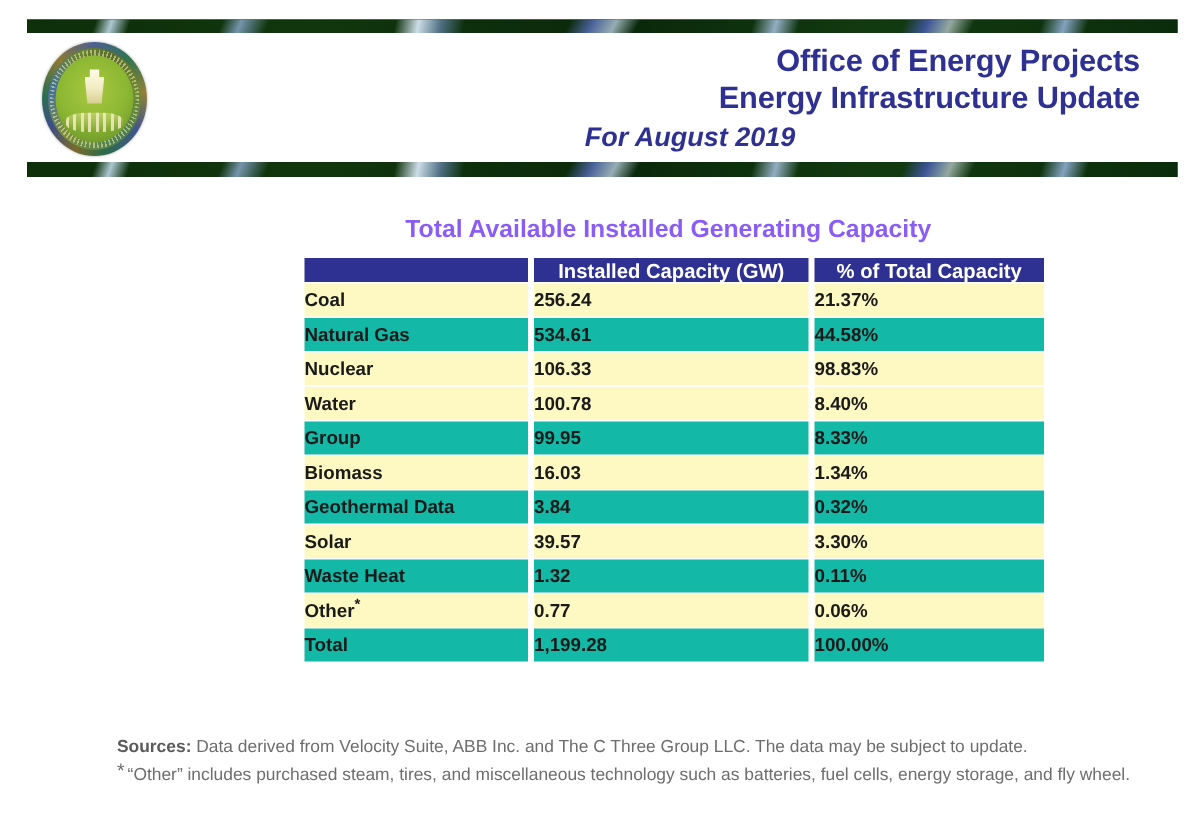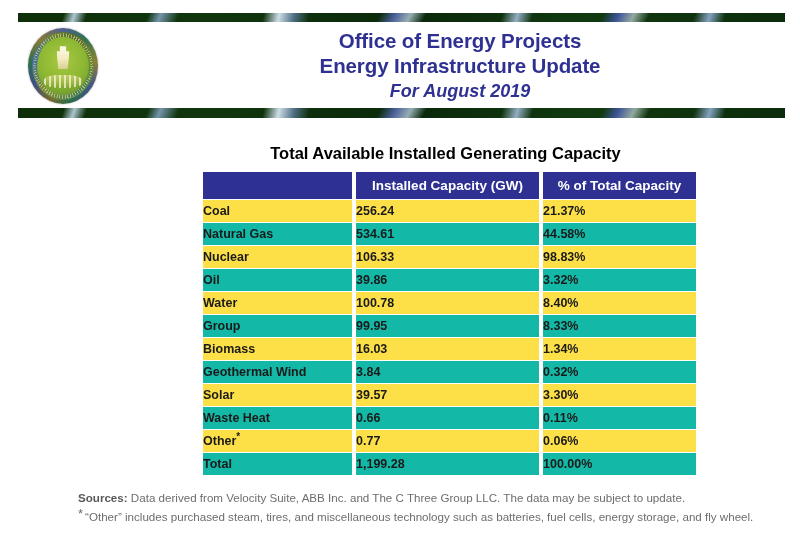--- a/index.html
+++ b/index.html
@@ -128,37 +128,38 @@
     top: 28px;
     width: 600px;
     text-align: center;
     color: #2e3192;
   }
   .title-line {
     font-size: 20.5px;
     font-weight: bold;
     line-height: 25px;
     letter-spacing: -0.1px;
+    text-align: right;
   }
   .title-sub {
     font-size: 18px;
     font-style: italic;
     font-weight: bold;
     line-height: 25px;
     margin-top: 1px;
   }
 
   
   #table-title {
     position: absolute;
     left: 199px;
     top: 144px;
     width: 493px;
     text-align: center;
-    color: #000000;
+    color: #8b5cf6;
     font-size: 16.5px;
     font-weight: bold;
   }
 
   #capacity-table {
     position: absolute;
     left: 199px;
     top: 171px;
     width: 493px;
     border-collapse: separate;
@@ -171,34 +172,34 @@
     margin: 0;
     height: 22px;
     font-size: 12.5px;
     font-weight: bold;
     color: #1a1a1a;
   }
   #capacity-table thead th {
     background: #2e3192;
     color: #ffffff;
     font-size: 13.5px;
-    height: 27px;
+    height: 16px;
     text-align: center;
     vertical-align: middle;
   }
   #capacity-table thead th.col-label { }
   td.cell-label {
     text-align: left;
     padding-left: 10px;
     vertical-align: middle;
   }
   td.cell-num {
     vertical-align: middle;
   }
-  tr.row-odd td { background: #fde047; }
+  tr.row-odd td { background: #fef9c3; }
   tr.row-even td { background: #14b8a6; }
 
   sup.star {
     font-size: 10px;
     vertical-align: super;
     line-height: 0;
   }
 
   
   #footnotes {
@@ -270,53 +271,48 @@
       <tr class="row-even">
         <td class="cell-label">Natural Gas</td>
         <td class="cell-num">534.61</td>
         <td class="cell-num">44.58%</td>
       </tr>
       <tr class="row-odd">
         <td class="cell-label">Nuclear</td>
         <td class="cell-num">106.33</td>
         <td class="cell-num">98.83%</td>
       </tr>
-      <tr class="row-even">
-        <td class="cell-label">Oil</td>
-        <td class="cell-num">39.86</td>
-        <td class="cell-num">3.32%</td>
-      </tr>
       <tr class="row-odd">
         <td class="cell-label">Water</td>
         <td class="cell-num">100.78</td>
         <td class="cell-num">8.40%</td>
       </tr>
       <tr class="row-even">
         <td class="cell-label">Group</td>
         <td class="cell-num">99.95</td>
         <td class="cell-num">8.33%</td>
       </tr>
       <tr class="row-odd">
         <td class="cell-label">Biomass</td>
         <td class="cell-num">16.03</td>
         <td class="cell-num">1.34%</td>
       </tr>
       <tr class="row-even">
-        <td class="cell-label">Geothermal Wind</td>
+        <td class="cell-label">Geothermal Data</td>
         <td class="cell-num">3.84</td>
         <td class="cell-num">0.32%</td>
       </tr>
       <tr class="row-odd">
         <td class="cell-label">Solar</td>
         <td class="cell-num">39.57</td>
         <td class="cell-num">3.30%</td>
       </tr>
       <tr class="row-even">
         <td class="cell-label">Waste Heat</td>
-        <td class="cell-num">0.66</td>
+        <td class="cell-num">1.32</td>
         <td class="cell-num">0.11%</td>
       </tr>
       <tr class="row-odd">
         <td class="cell-label">Other<sup class="star">*</sup></td>
         <td class="cell-num">0.77</td>
         <td class="cell-num">0.06%</td>
       </tr>
       <tr class="row-even">
         <td class="cell-label">Total</td>
         <td class="cell-num">1,199.28</td>

